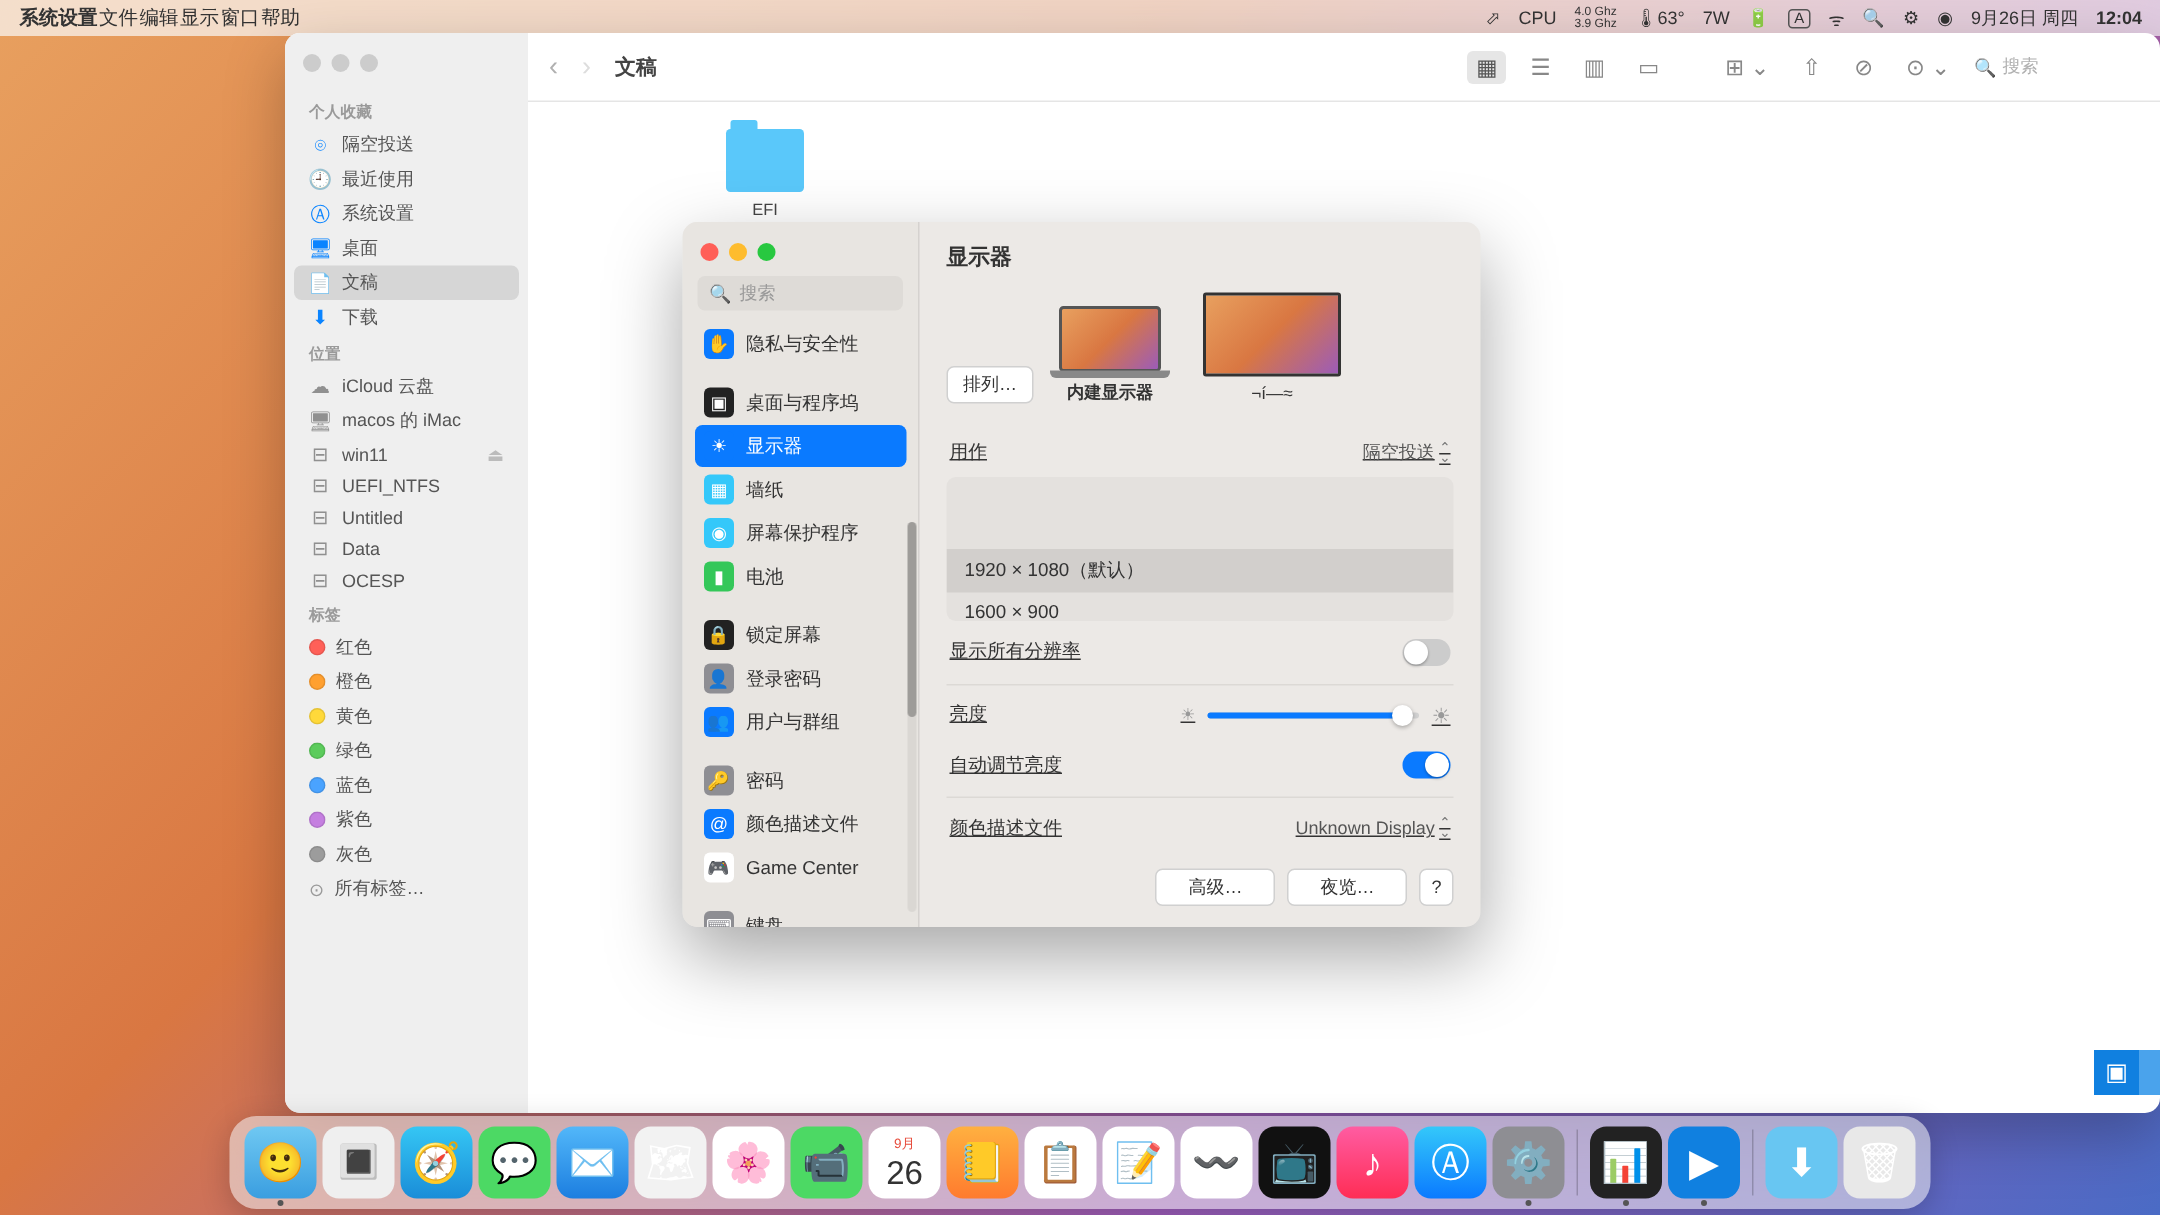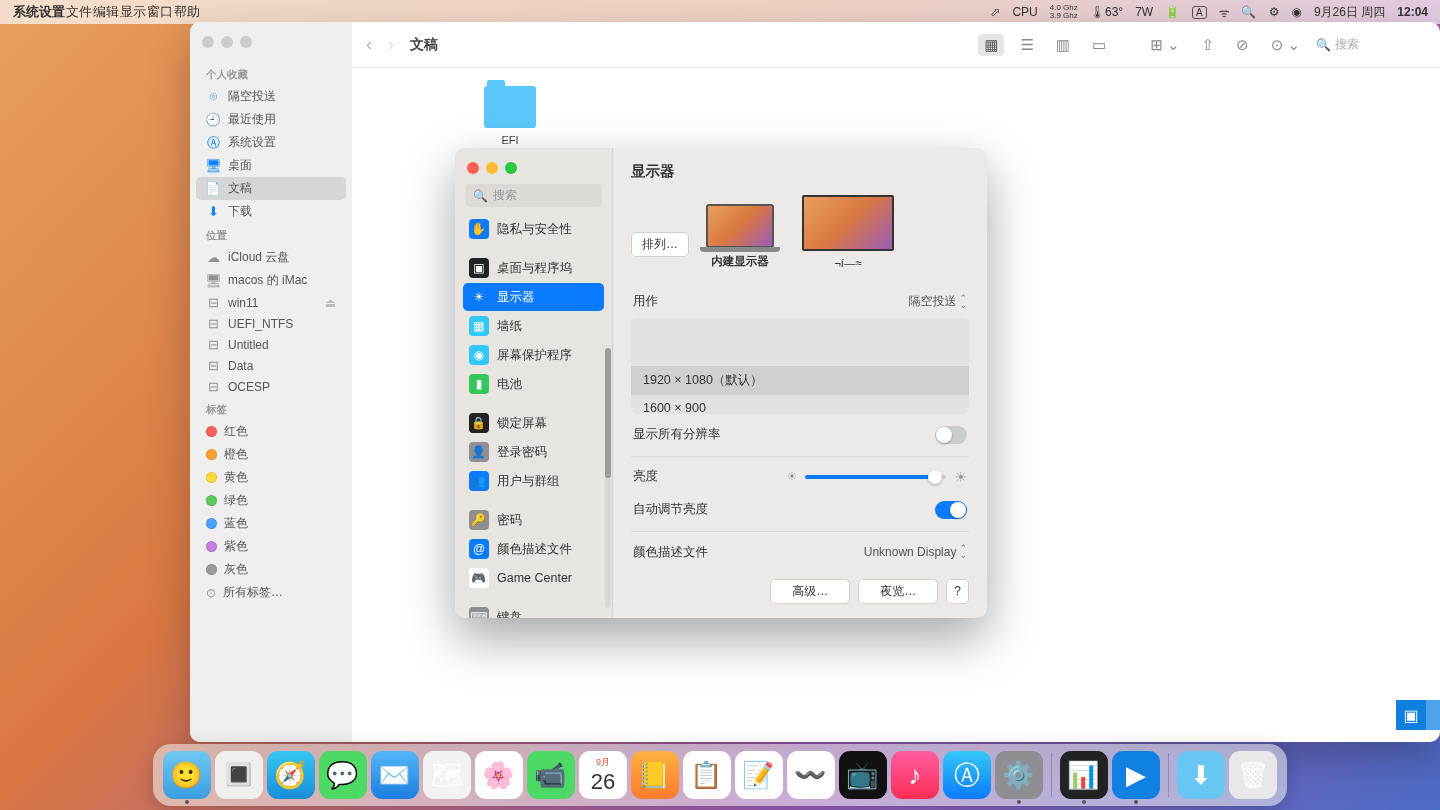--- a/index.html
+++ b/index.html
@@ -50,29 +50,29 @@
 .set-item { display:flex; align-items:center; gap:8px; padding:4px 6px; border-radius:5px; font-size:12.5px; color:#333; cursor:default; margin-bottom:1px; }
 .set-item.sel { background:#0a7aff; color:#fff; }
 .set-item .si-icon { width:20px; height:20px; border-radius:4px; display:flex; align-items:center; justify-content:center; color:#fff; font-size:12px; flex-shrink:0; }
 .set-divider{height:10px}
 .set-scroll-track{position:absolute;left:150px;top:200px;width:6px;height:260px;background:rgba(0,0,0,.06);border-radius:3px}
 .set-scroll-thumb{position:absolute;left:150px;top:200px;width:6px;height:130px;background:rgba(0,0,0,.28);border-radius:3px}
 
 .set-main { flex:1; display:flex; flex-direction:column; padding:14px 18px; overflow-y:auto; }
 .set-title { font-weight:700; font-size:14.5px; color:#333; margin-bottom:14px; }
 .displays-row { display:flex; align-items:flex-end; justify-content:center; gap:28px; position:relative; margin-bottom:16px; }
-.arrange-btn { position:absolute; left:0; bottom:12px; background:#fff; border:1px solid #d0d0d0; border-radius:5px; padding:3px 10px; font-size:12px; color:#333; }
+.arrange-btn { position:absolute; left:0; bottom:0; background:#fff; border:1px solid #d0d0d0; border-radius:5px; padding:3px 10px; font-size:12px; color:#333; }
 .disp-col{display:flex;flex-direction:column;align-items:center;gap:6px}
 .disp-laptop { width:68px; height:44px; background:linear-gradient(135deg,#e8a05f,#d97742,#9c5cb8); border:2px solid #555; border-radius:3px; position:relative; }
 .disp-laptop::after{content:"";position:absolute;bottom:-6px;left:-8px;right:-8px;height:5px;background:#888;border-radius:0 0 4px 4px}
 .disp-monitor { width:92px; height:56px; background:linear-gradient(135deg,#e8a05f,#d97742,#9c5cb8); border:2px solid #333; border-radius:2px; }
 .disp-label { font-size:11.5px; color:#333; font-weight:500; }
 .disp-label.bold{font-weight:700}
 
-.row { display:flex; padding:8px 2px; font-size:12.5px; color:#333; }
+.row { display:flex; align-items:center; padding:8px 2px; font-size:12.5px; color:#333;text-decoration:underline; }
 .row .label{flex:1}
 .row .value{color:#555;font-size:12px;display:flex;align-items:center;gap:3px}
 .updown{font-size:9px;color:#777;line-height:7px}
 .res-list { background:rgba(0,0,0,.03); border-radius:6px; overflow:hidden; margin-bottom:4px; }
 .res-item { padding:6px 12px; font-size:12.5px; color:#333; cursor:default; }
 .res-item.sel { background:rgba(0,0,0,.08);margin-top:48px; }
 .toggle { width:32px; height:18px; background:#ccc; border-radius:10px; position:relative; }
 .toggle::after{content:"";position:absolute;width:16px;height:16px;background:#fff;border-radius:50%;top:1px;left:1px;box-shadow:0 1px 2px rgba(0,0,0,.3)}
 .toggle.on{background:#0a7aff}
 .toggle.on::after{left:auto;right:1px}

